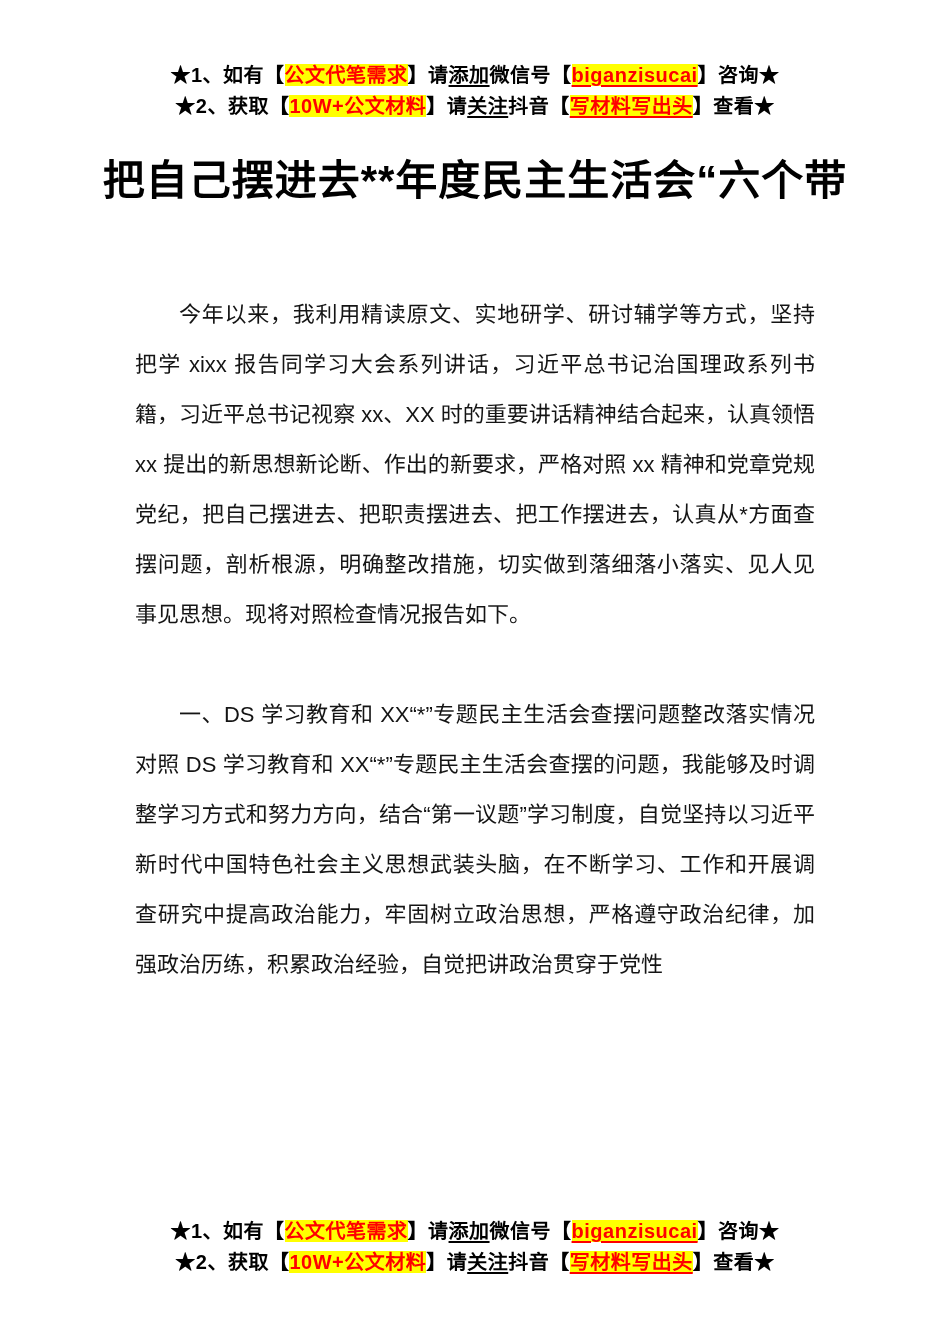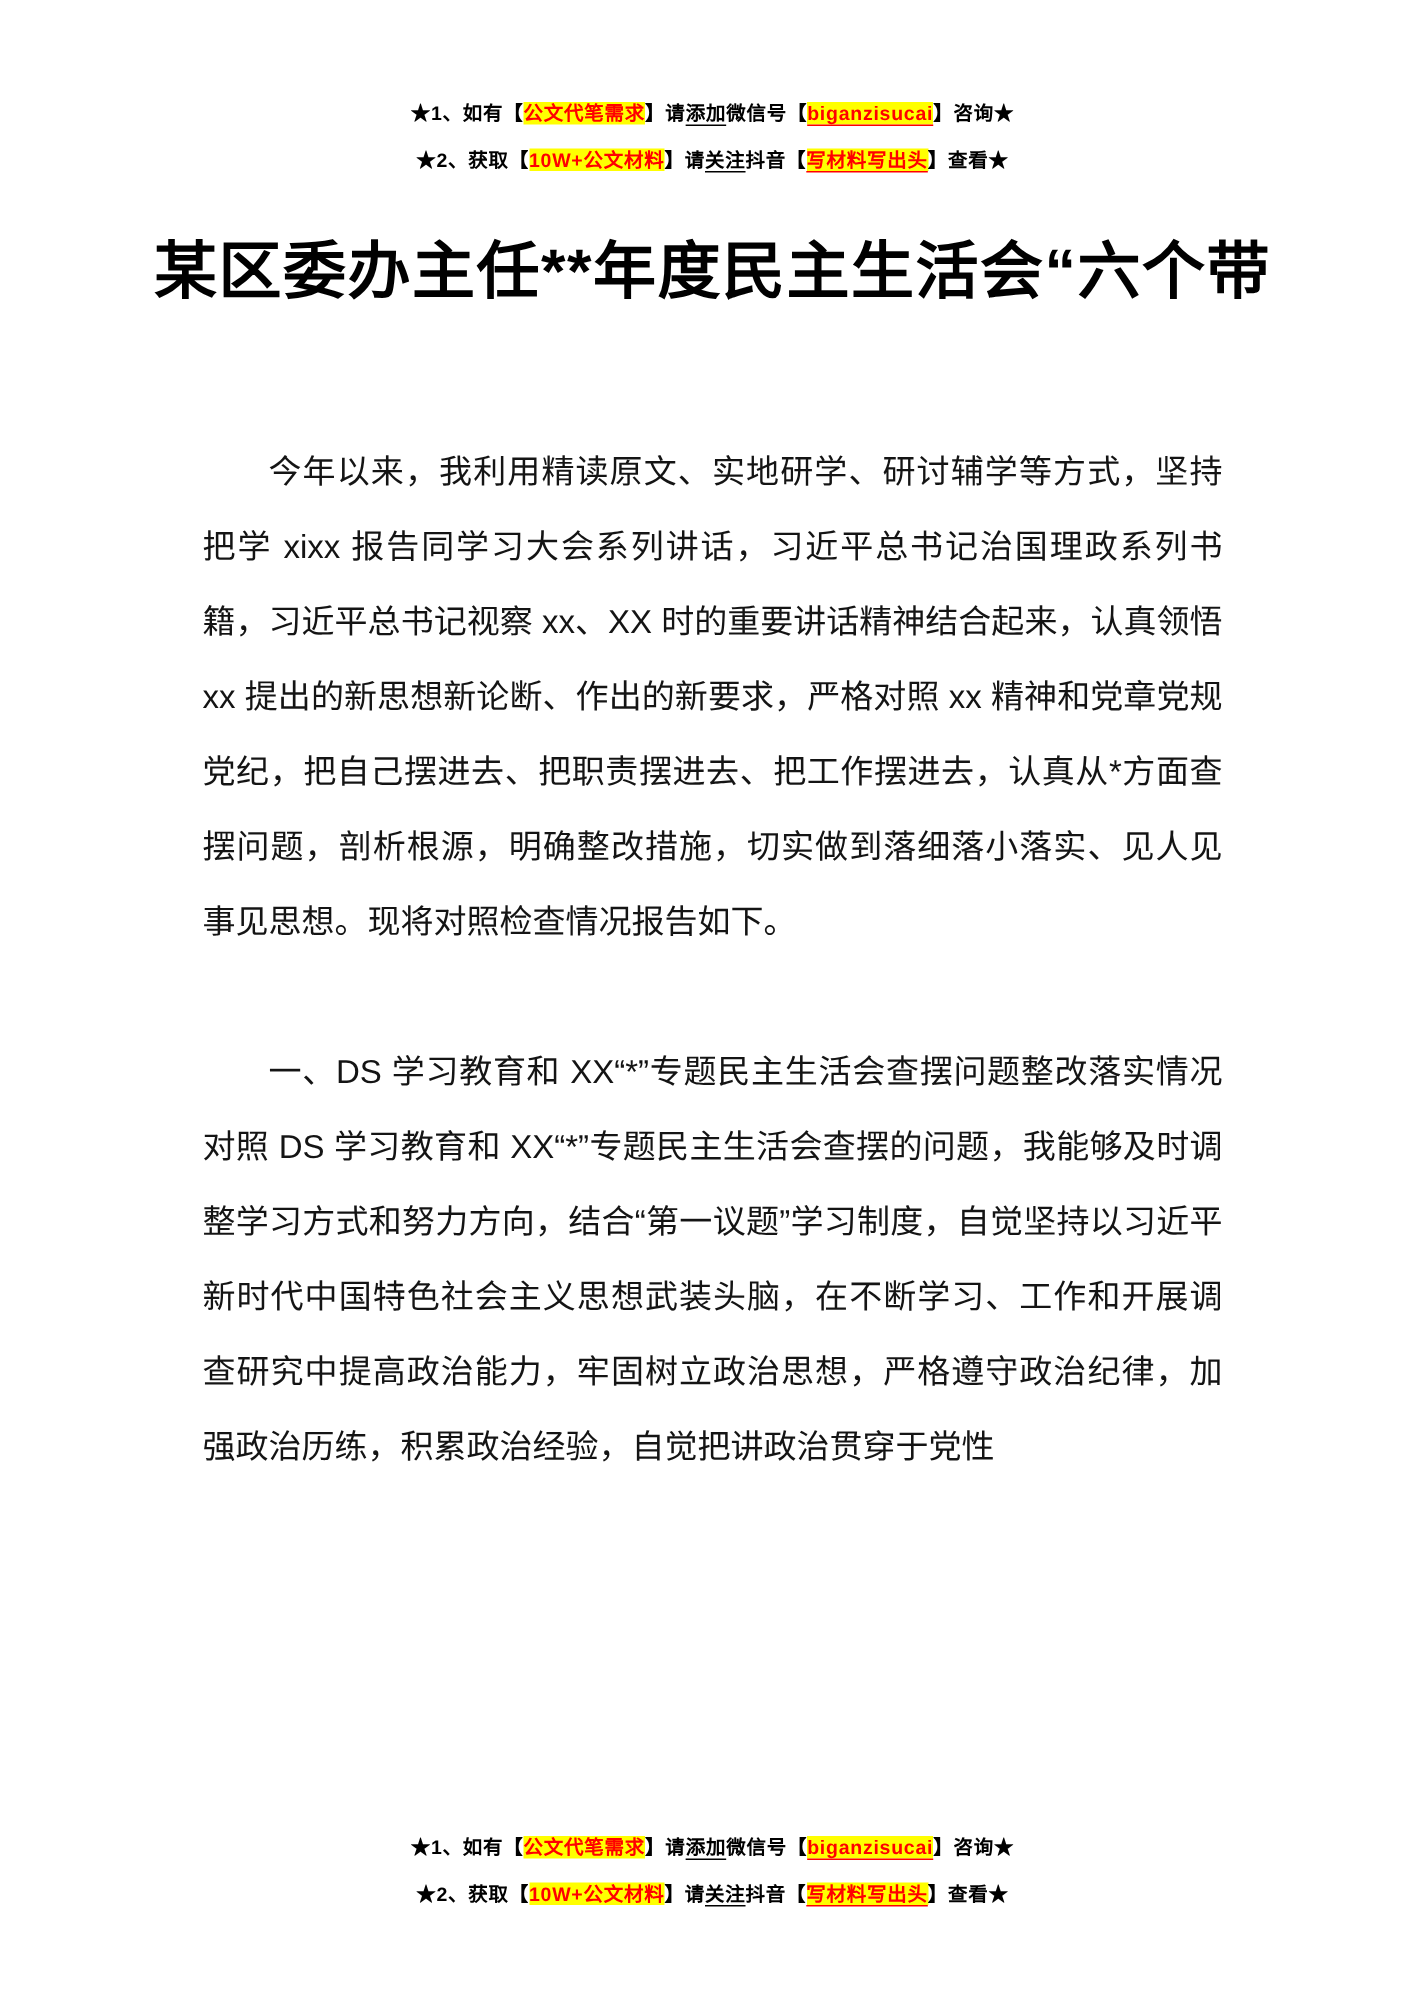--- a/index.html
+++ b/index.html
@@ -14,21 +14,21 @@
     margin: 0 auto;
     background: #ffffff;
     overflow: hidden;
     font-family: "Liberation Sans", sans-serif;
     color: #111111;
   }
   
   .notice {
     text-align: center;
     font-weight: bold;
-    font-size: 13px;
+    font-size: 20px;
     line-height: 31px;
     color: #000000;
     letter-spacing: 0.5px;
   }
   .notice-header { padding-top: 60px; }
   .notice-footer {
     position: absolute;
     left: 0;
     right: 0;
     top: 1216px;
@@ -69,21 +69,21 @@
 <body>
 
 <div class="page">
 
   <div class="notice notice-header">
     <div class="notice-line"><span class="run plain">★1、如有【</span><span class="run highlight-red" style="background: rgb(255, 255, 0); color: rgb(255, 0, 0);">公文代笔需求</span><span class="run plain">】请</span><span class="run underline">添加</span><span class="run plain">微信号【</span><span class="run highlight-red-underline" style="background: rgb(255, 255, 0); color: rgb(255, 0, 0);">biganzisucai</span><span class="run plain">】咨询★</span></div>
     <div class="notice-line"><span class="run plain">★2、获取【</span><span class="run highlight-red" style="background: rgb(255, 255, 0); color: rgb(255, 0, 0);">10W+公文材料</span><span class="run plain">】请</span><span class="run underline">关注</span><span class="run plain">抖音【</span><span class="run highlight-red-underline" style="background: rgb(255, 255, 0); color: rgb(255, 0, 0);">写材料写出头</span><span class="run plain">】查看★</span></div>
   </div>
 
   <h1 class="title">
-    <span class="title-line">某区委办主任**年度民主生活会“六个带</span>
+    <span class="title-line">把自己摆进去**年度民主生活会“六个带</span>
   </h1>
 
   <div class="body-text">
     <p>今年以来，我利用精读原文、实地研学、研讨辅学等方式，坚持把学 xixx 报告同学习大会系列讲话，习近平总书记治国理政系列书籍，习近平总书记视察 xx、XX 时的重要讲话精神结合起来，认真领悟 xx 提出的新思想新论断、作出的新要求，严格对照 xx 精神和党章党规党纪，把自己摆进去、把职责摆进去、把工作摆进去，认真从*方面查摆问题，剖析根源，明确整改措施，切实做到落细落小落实、见人见事见思想。现将对照检查情况报告如下。</p>
     <p>一、DS 学习教育和 XX“*”专题民主生活会查摆问题整改落实情况对照 DS 学习教育和 XX“*”专题民主生活会查摆的问题，我能够及时调整学习方式和努力方向，结合“第一议题”学习制度，自觉坚持以习近平新时代中国特色社会主义思想武装头脑，在不断学习、工作和开展调查研究中提高政治能力，牢固树立政治思想，严格遵守政治纪律，加强政治历练，积累政治经验，自觉把讲政治贯穿于党性</p>
   </div>
 
   <div class="notice notice-footer">
     <div class="notice-line"><span class="run plain">★1、如有【</span><span class="run highlight-red" style="background: rgb(255, 255, 0); color: rgb(255, 0, 0);">公文代笔需求</span><span class="run plain">】请</span><span class="run underline">添加</span><span class="run plain">微信号【</span><span class="run highlight-red-underline" style="background: rgb(255, 255, 0); color: rgb(255, 0, 0);">biganzisucai</span><span class="run plain">】咨询★</span></div>
     <div class="notice-line"><span class="run plain">★2、获取【</span><span class="run highlight-red" style="background: rgb(255, 255, 0); color: rgb(255, 0, 0);">10W+公文材料</span><span class="run plain">】请</span><span class="run underline">关注</span><span class="run plain">抖音【</span><span class="run highlight-red-underline" style="background: rgb(255, 255, 0); color: rgb(255, 0, 0);">写材料写出头</span><span class="run plain">】查看★</span></div>

